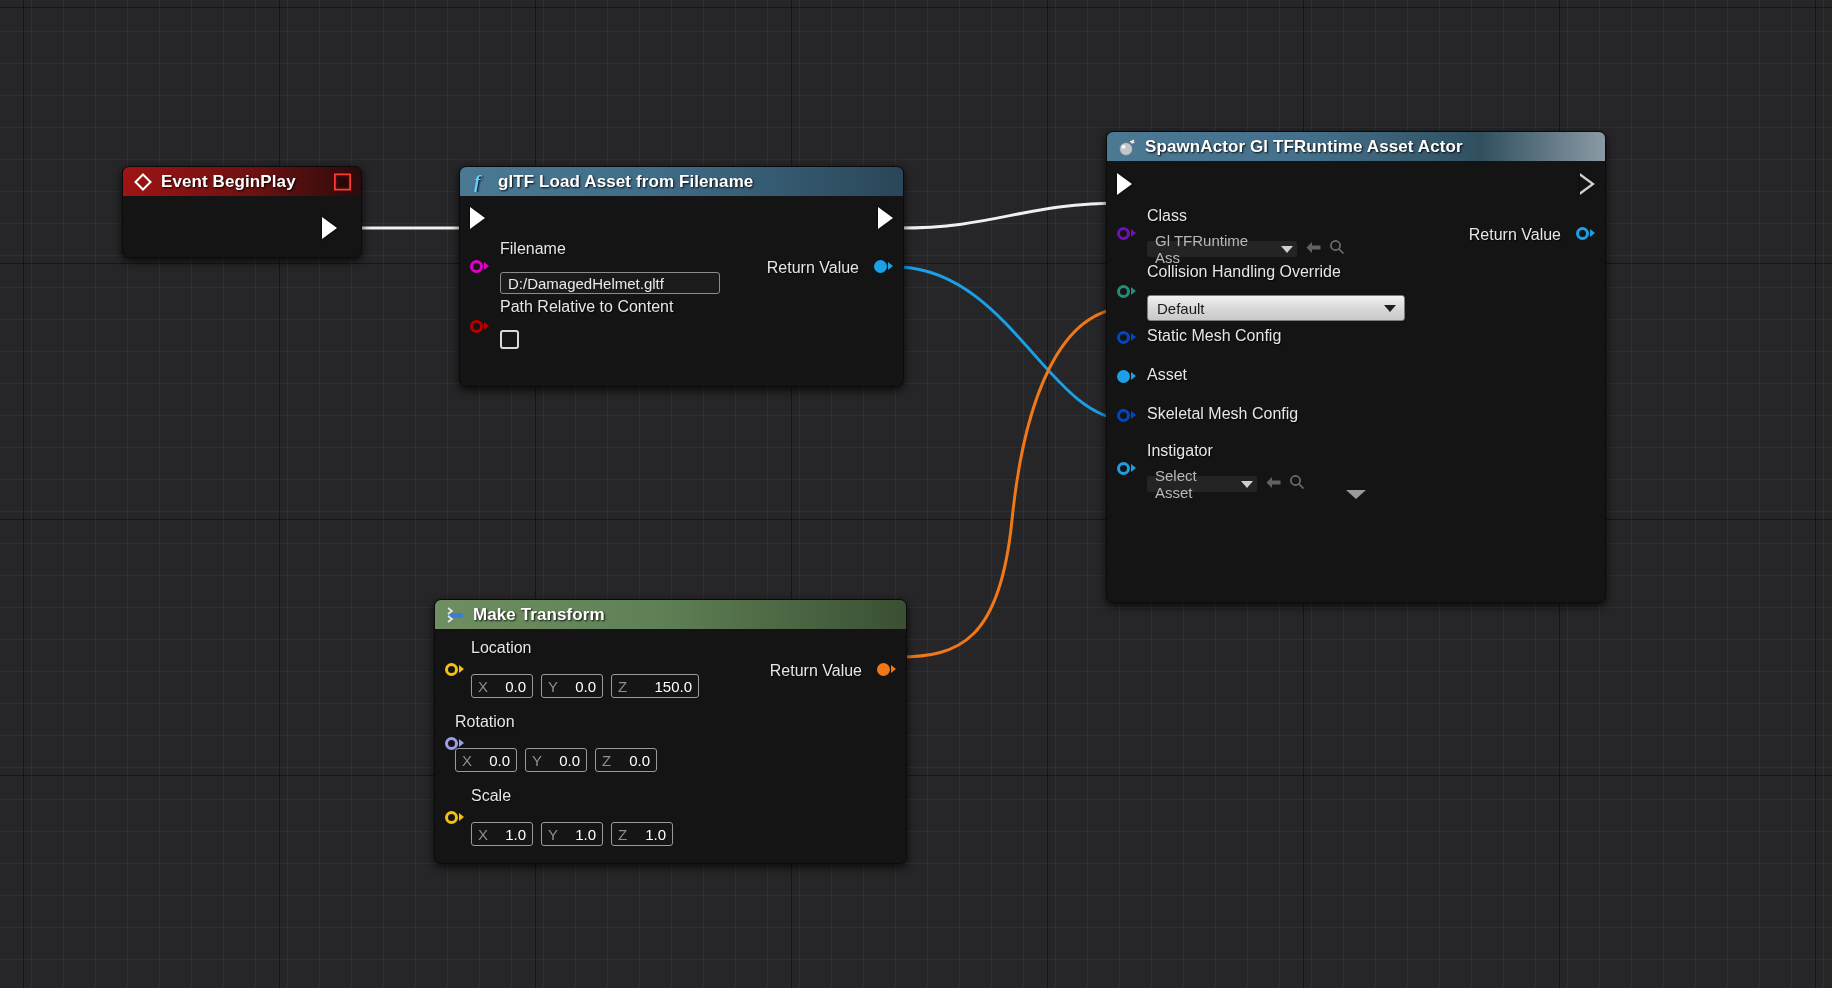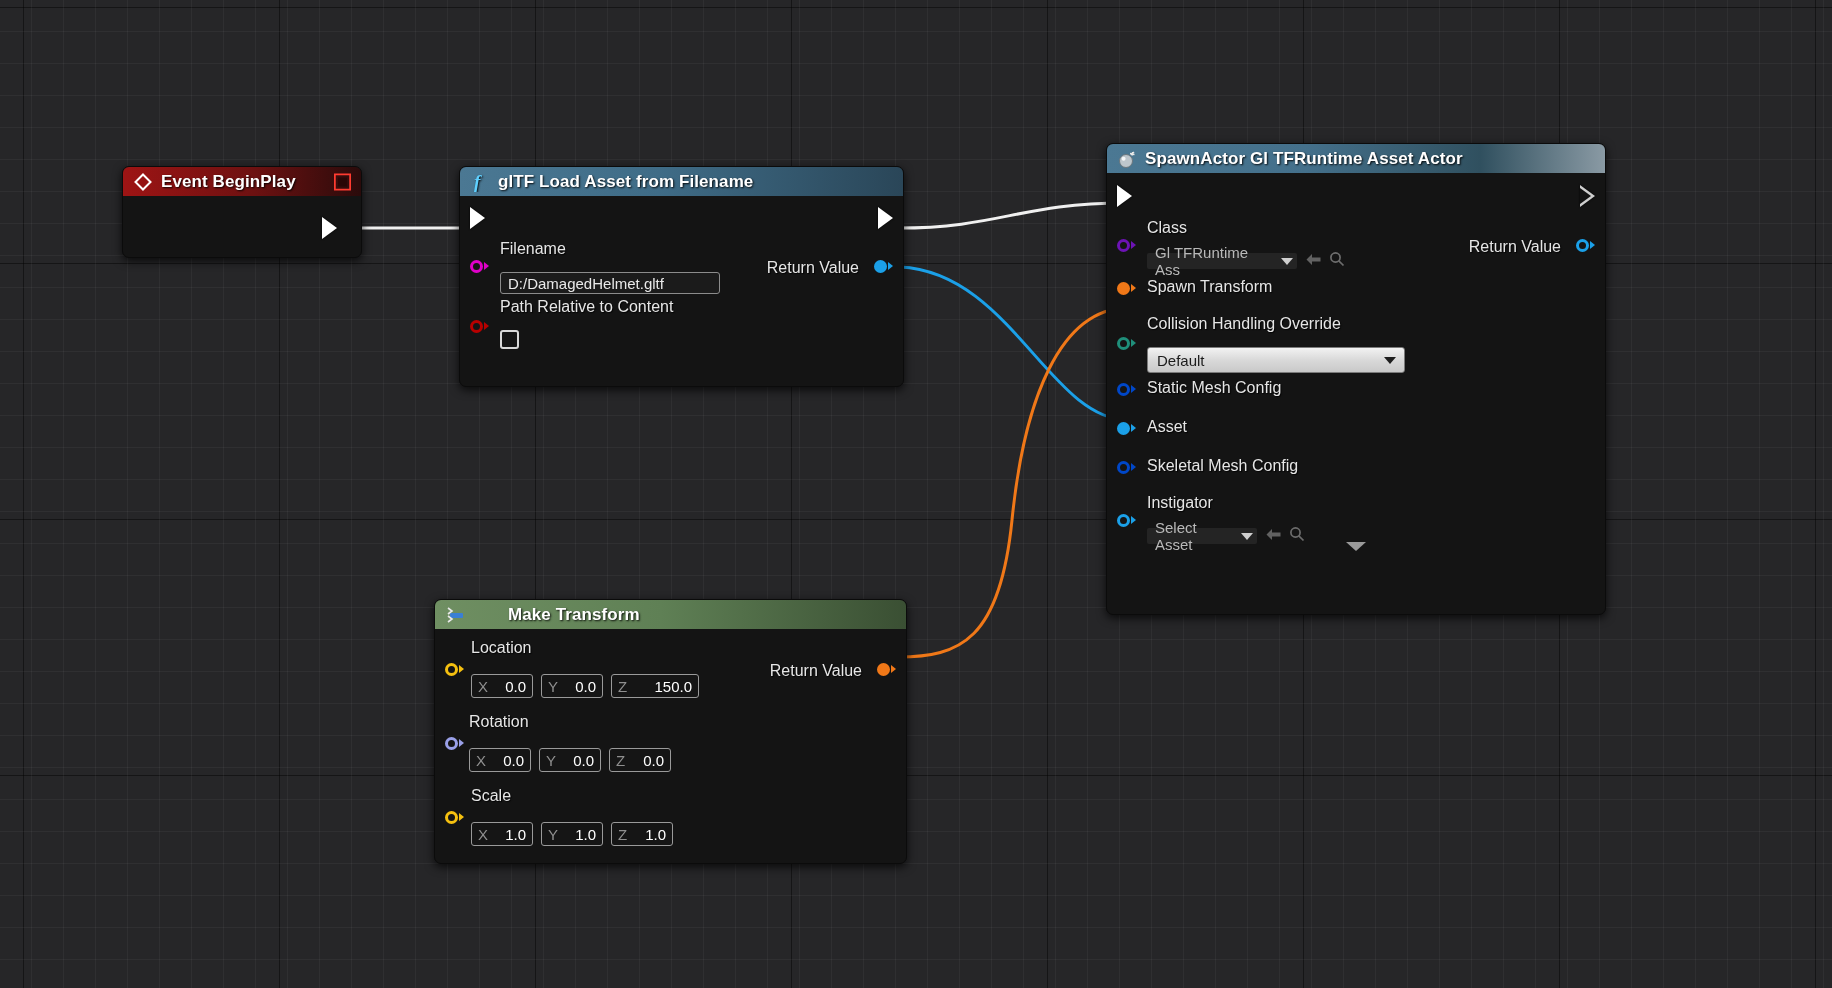--- a/index.html
+++ b/index.html
@@ -48,21 +48,21 @@
     color: #ffffff;
     text-shadow: 1px 1px 2px rgba(0,0,0,0.9);
     position: relative;
     overflow: hidden;
   }
   .node-body { padding: 6px 0 10px 0; position: relative; }
 
   .hdr-event   { background: linear-gradient(to right, #9e1414 0%, #6d1111 55%, #2a0b0b 100%); text-align: right; }
   .hdr-func    { background: linear-gradient(to right, #4b7893 0%, #3f6c87 45%, #2a4658 100%); }
   .hdr-spawn   { background: linear-gradient(to right, #4b7893 0%, #44708b 40%, #30505f 75%, #8a9aa4 100%); }
-  .hdr-pure    { background: linear-gradient(to right, #6f8f62 0%, #5f8055 48%, #3a4f33 100%); gap: 35px; }
+  .hdr-pure    { background: linear-gradient(to right, #6f8f62 0%, #5f8055 48%, #3a4f33 100%); }
 
   .hdr-icon {
     width: 20px; height: 20px;
     margin-right: 8px;
     flex: 0 0 auto;
     display: flex; align-items: center; justify-content: center;
   }
 
   .hdr-right-icon {
     position: absolute; right: 10px; top: 50%; transform: translateY(-50%);
@@ -317,21 +317,21 @@
         </span>
         <div class="rowlabel-above" style="margin-left:26px;">
           <span class="pin-label">Path Relative to Content</span>
           <span class="checkbox"></span>
         </div>
       </div>
 
     </div>
   </div>
 
-  <div class="node" style="left:1106px; top:143px; width:500px; height:472px;">
+  <div class="node" style="left:1106px; top:131px; width:500px; height:472px;">
     <div class="node-header hdr-spawn">
       <span class="hdr-icon">
         <svg width="20" height="20" viewBox="0 0 20 20">
           <circle cx="9" cy="12" r="6.5" fill="#bdc6cc" stroke="#6c777d" stroke-width="1"></circle>
           <circle cx="6.6" cy="9.8" r="2" fill="#ffffff" opacity="0.85"></circle>
           <path d="M14 6 L17 3 M15.5 3 L15.5 6.5 M13 4.5 L17.5 5.5" stroke="#e8e8e8" stroke-width="1.4" fill="none"></path>
         </svg>
       </span>
       <span>SpawnActor Gl TFRuntime Asset Actor</span>
     </div>
@@ -375,27 +375,20 @@
           </span>
         </div>
         <span class="spacer"></span>
         <span class="pin-label" style="margin-top:22px; margin-right:30px;">Return Value</span>
         <span class="pin pin-right" style="top:22px; color:#1ba0e8;">
           <span class="dot hollow" style="border-color:#1ba0e8;"></span>
           <span class="arrowlet"></span>
         </span>
       </div>
 
-      <div class="row" style="min-height:40px;">
-        <span class="pin pin-left" style="top:9px; color:#f07818;">
-          <span class="dot filled"></span>
-          <span class="arrowlet"></span>
-        </span>
-        <span class="pin-label" style="margin-left:26px; margin-top:6px;">Spawn Transform</span>
-      </div>
 
       <div class="row" style="min-height:58px;">
         <span class="pin pin-left" style="top:24px; color:#1f8f7a;">
           <span class="dot hollow" style="border-color:#1f8f7a;"></span>
           <span class="arrowlet"></span>
         </span>
         <div class="rowlabel-above" style="margin-left:26px;">
           <span class="pin-label">Collision Handling Override</span>
           <span class="dropdown" style="width:258px;">
             <span>Default</span>
@@ -502,21 +495,21 @@
           <span class="dot filled"></span>
           <span class="arrowlet"></span>
         </span>
       </div>
 
       <div class="row" style="min-height:74px;">
         <span class="pin pin-left" style="top:26px; color:#9aa0e8;">
           <span class="dot hollow" style="border-color:#9aa0e8;"></span>
           <span class="arrowlet"></span>
         </span>
-        <div class="rowlabel-above" style="margin-left:20px;">
+        <div class="rowlabel-above" style="margin-left:6px;">
           <span class="pin-label">Rotation</span>
           <span style="display:flex; align-items:center; margin-top:3px;">
             <span class="vec-field">
               <span class="vec-axis">X</span>
               <span>0.0</span>
             </span>
             <span class="vec-field">
               <span class="vec-axis">Y</span>
               <span>0.0</span>
             </span>

